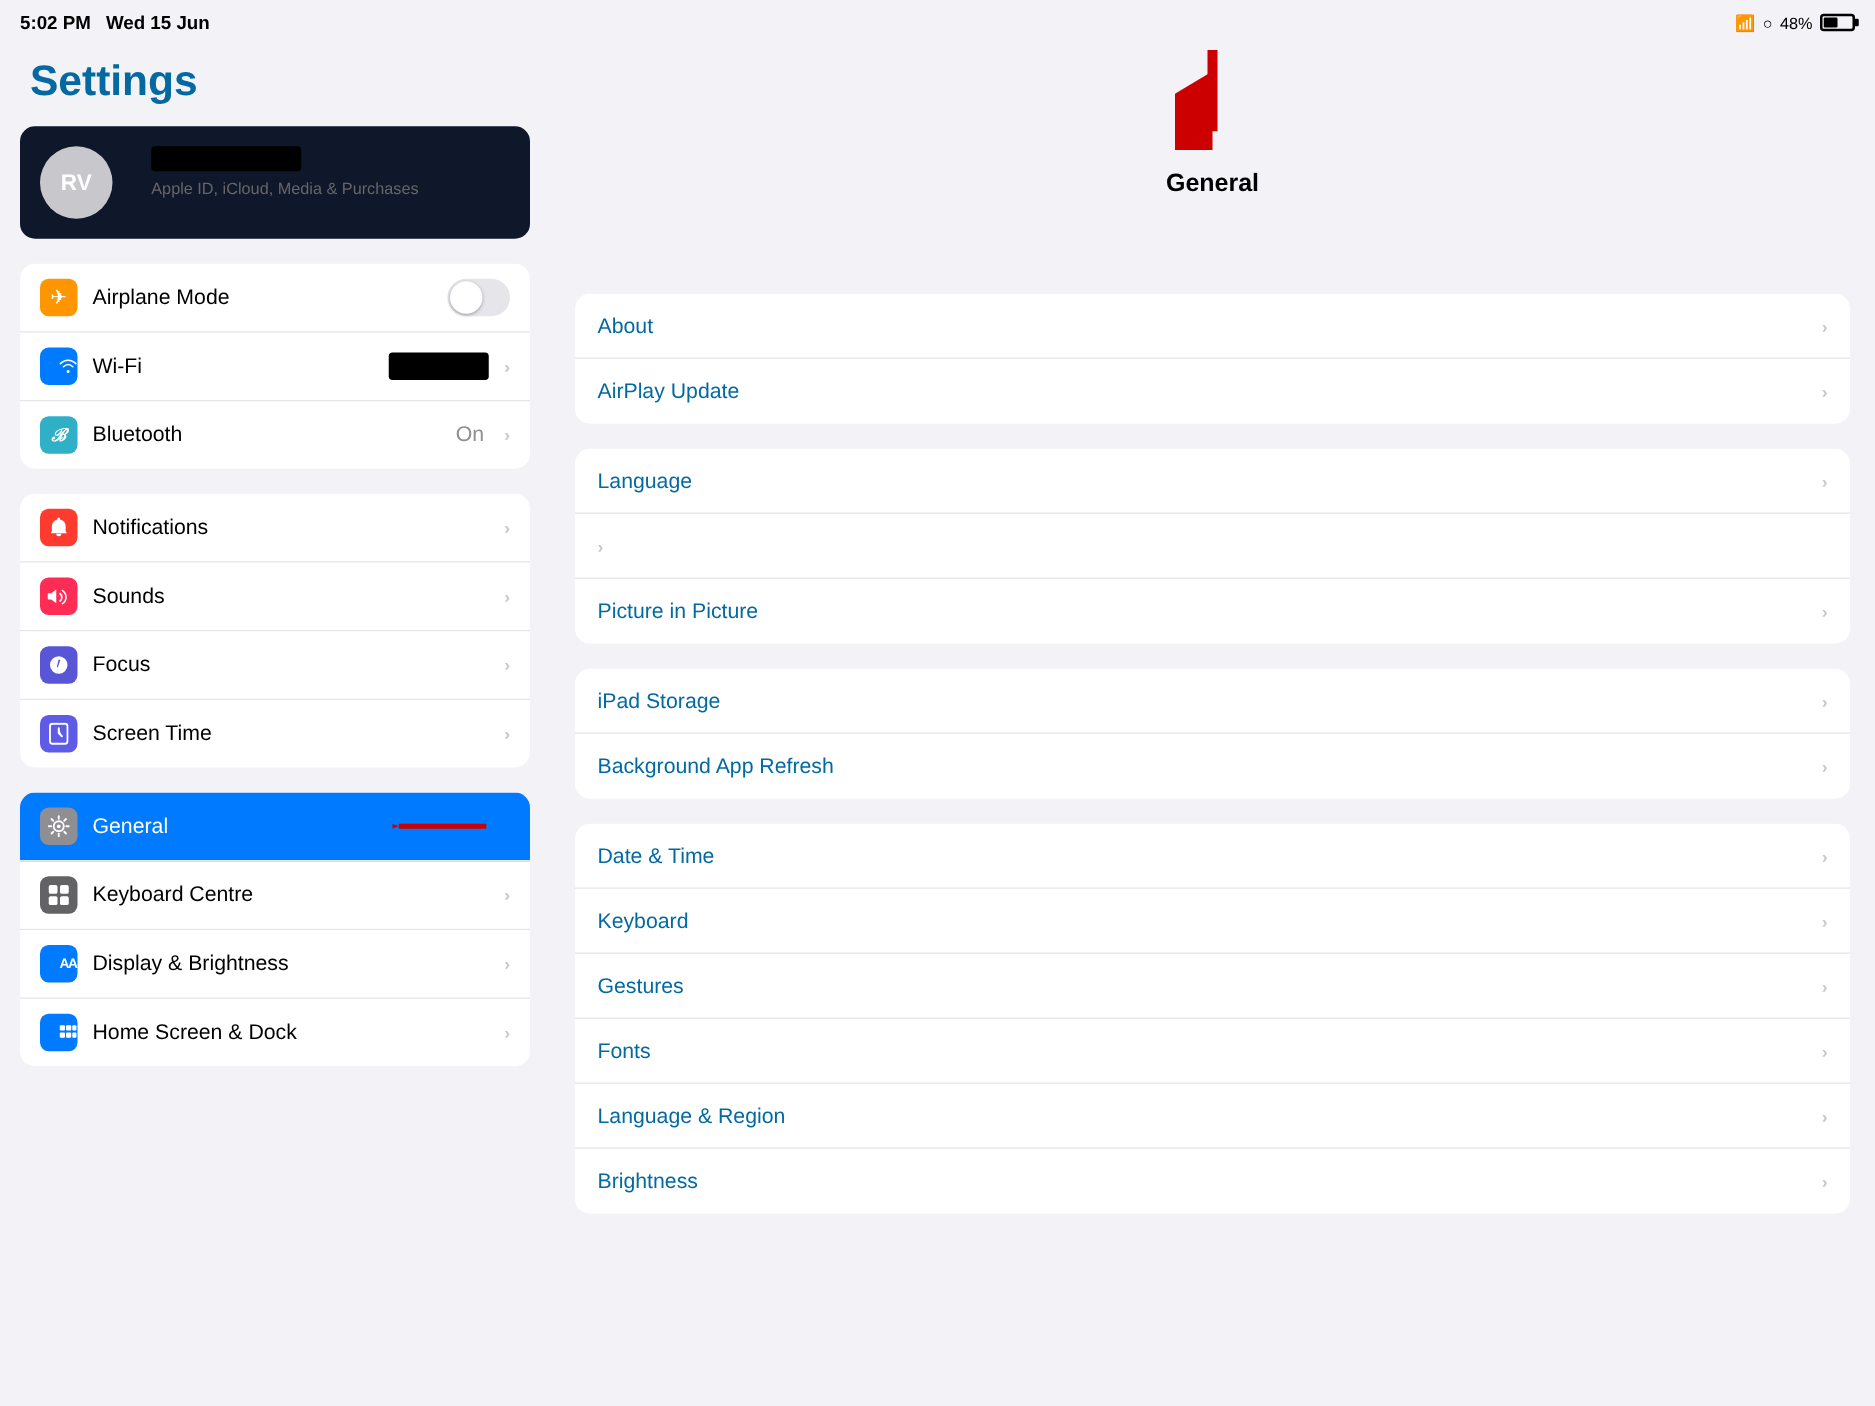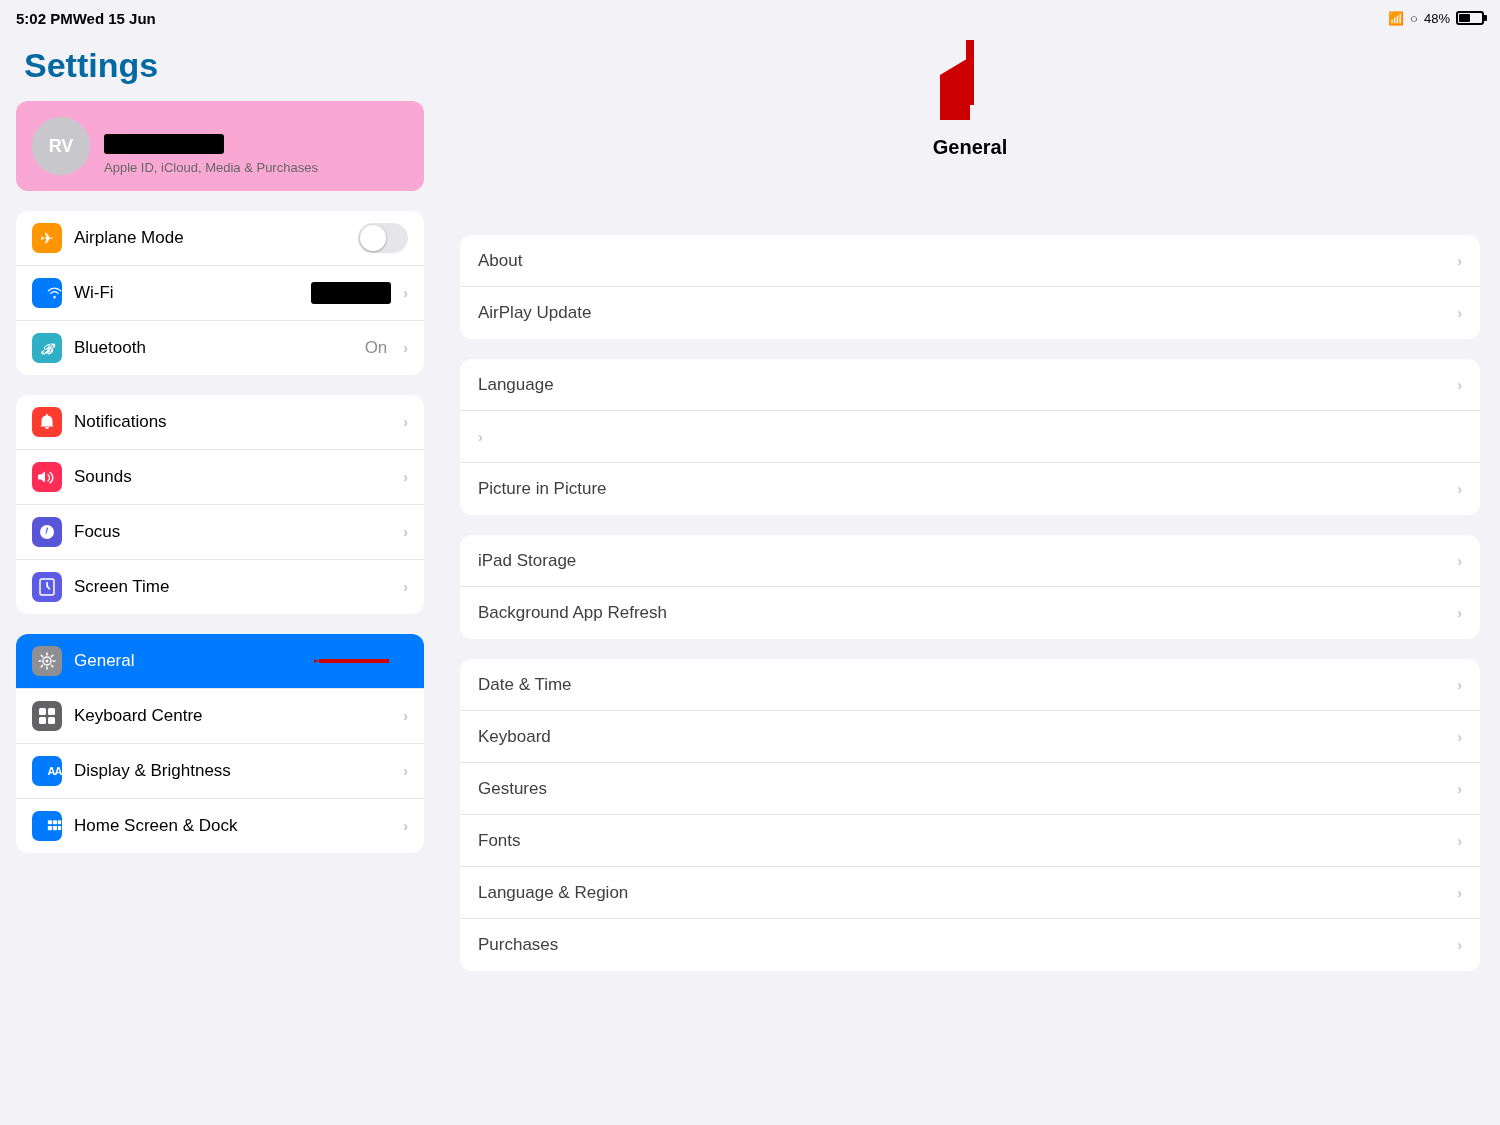--- a/index.html
+++ b/index.html
@@ -87,26 +87,26 @@
 
     .sidebar-title {
       font-size: 34px;
       font-weight: 700;
       color: #0369a1;
       padding: 10px 8px 16px 8px;
     }
 
     
     .profile-card {
-      background: #f9a8d4;
+      background: #0f172a;
       border-radius: 12px;
       padding: 16px;
       display: flex;
-      align-items: flex-end;
-      gap: 14px;
+      align-items: flex-start;
+      gap: 31px;
       margin-bottom: 20px;
     }
     .avatar-circle {
       width: 58px;
       height: 58px;
       border-radius: 50%;
       background: #c7c7cc;
       display: flex;
       align-items: center;
       justify-content: center;
@@ -257,33 +257,33 @@
       border-bottom: 0.5px solid #e5e5ea;
       min-height: 52px;
       cursor: pointer;
     }
     .panel-item:last-child {
       border-bottom: none;
     }
     .panel-item-label {
       flex: 1;
       font-size: 17px;
-      color: #404040;
+      color: #0369a1;
     }
     .panel-chevron {
       font-size: 14px;
       color: #c7c7cc;
       font-weight: 600;
     }
   </style>
 </head>
 <body>
 
 <div class="status-bar">
-  <div style="display:flex; align-items:flex-start;">
+  <div style="display:flex; gap:12px; align-items:flex-start;">
     <span class="status-time">5:02 PM</span>
     <span class="status-time">Wed 15 Jun</span>
   </div>
   <div class="status-right">
     <span>📶</span>
     <span style="font-size:13px;">○</span>
     <span>48%</span>
     <div class="battery-container">
       <div class="battery-bar">
         <div class="battery-fill"></div>
@@ -502,21 +502,21 @@
         </div>
         <div class="panel-item">
           <span class="panel-item-label">Fonts</span>
           <span class="panel-chevron">›</span>
         </div>
         <div class="panel-item">
           <span class="panel-item-label">Language &amp; Region</span>
           <span class="panel-chevron">›</span>
         </div>
         <div class="panel-item">
-          <span class="panel-item-label">Purchases</span>
+          <span class="panel-item-label">Brightness</span>
           <span class="panel-chevron">›</span>
         </div>
       </div>
 
     </div>
   </div>
 
 </div>
 
 </body></html>

